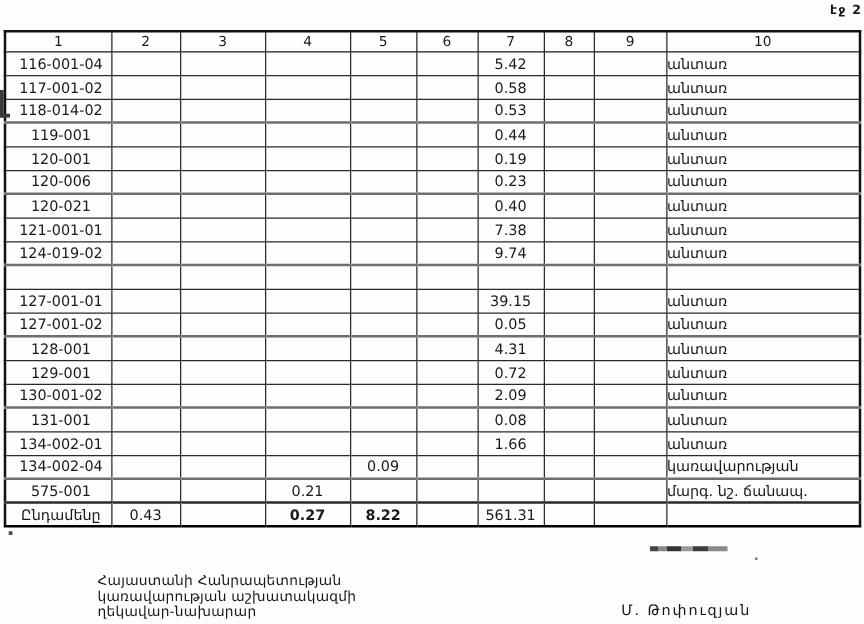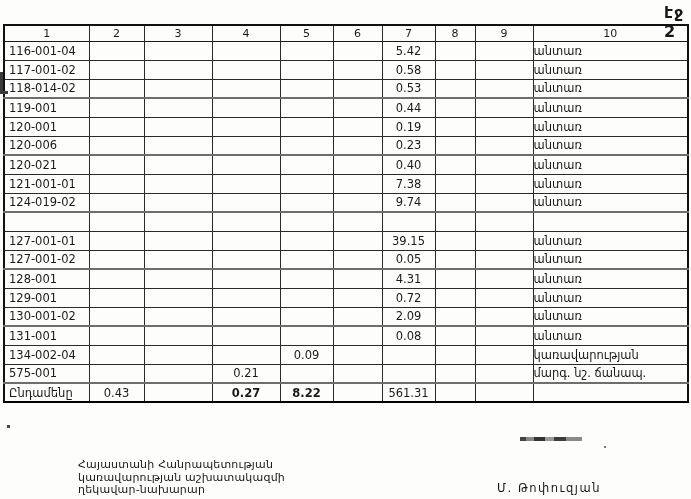--- a/index.html
+++ b/index.html
@@ -7,21 +7,21 @@
   body {
     position: relative;
     background: #fdfdfc;
     font-family: "DejaVu Sans", sans-serif;
     color: #1c1c1c;
     overflow: hidden;
   }
   .page-number {
     position: absolute;
     left: 616px; top: 3px;
-    font-size: 16px;
+    font-size: 10px;
     font-weight: 700;
     letter-spacing: 1px;
     color: #161616;
     padding-left: 48px;
   }
   table.parcel-table {
     position: absolute;
     left: 3px; top: 24px;
     width: 684px;
     border-collapse: collapse;
@@ -37,21 +37,21 @@
   }
   table.parcel-table thead th {
     height: 16px;
     font-size: 11px;
     font-weight: 400;
     text-align: center;
     border-top-color: #4a4a4a;
     border-bottom-color: #1a1a1a;
   }
   table.parcel-table tbody tr { height: 19px; }
-  td.col-code { text-align: left; padding-left: 4px; }
+  td.col-code { text-align: center; padding-left: 4px; }
   td.col-num  { text-align: center; }
   td.col-use  { text-align: left; padding-left: 0; }
   
   tbody tr:nth-child(3n) td { border-bottom-color: #6e6e6e; border-bottom-width: 2px; }
   tbody tr:nth-child(4n+1) td { border-top-color: #3d3d3d; }
   table.parcel-table { border: 2px solid #111; }
   tr.total-row td { border-top-width: 2px; border-bottom: 2.5px solid #000; }
   tr.total-row td.col-code { }
   tr.total-row td:nth-child(4), tr.total-row td:nth-child(5) { font-weight: 700; }
   .footer-block {
@@ -297,20 +297,32 @@
         <td class="col-num"></td>
         <td class="col-num"></td>
         <td class="col-num"></td>
         <td class="col-num"></td>
         <td class="col-num">0.08</td>
         <td class="col-num"></td>
         <td class="col-num"></td>
         <td class="col-use">անտառ</td>
       </tr>
       <tr>
+        <td class="col-code">134-002-01</td>
+        <td class="col-num"></td>
+        <td class="col-num"></td>
+        <td class="col-num"></td>
+        <td class="col-num"></td>
+        <td class="col-num"></td>
+        <td class="col-num">1.66</td>
+        <td class="col-num"></td>
+        <td class="col-num"></td>
+        <td class="col-use">անտառ</td>
+      </tr>
+      <tr>
         <td class="col-code">134-002-04</td>
         <td class="col-num"></td>
         <td class="col-num"></td>
         <td class="col-num"></td>
         <td class="col-num">0.09</td>
         <td class="col-num"></td>
         <td class="col-num"></td>
         <td class="col-num"></td>
         <td class="col-num"></td>
         <td class="col-use">կառավարության</td>

